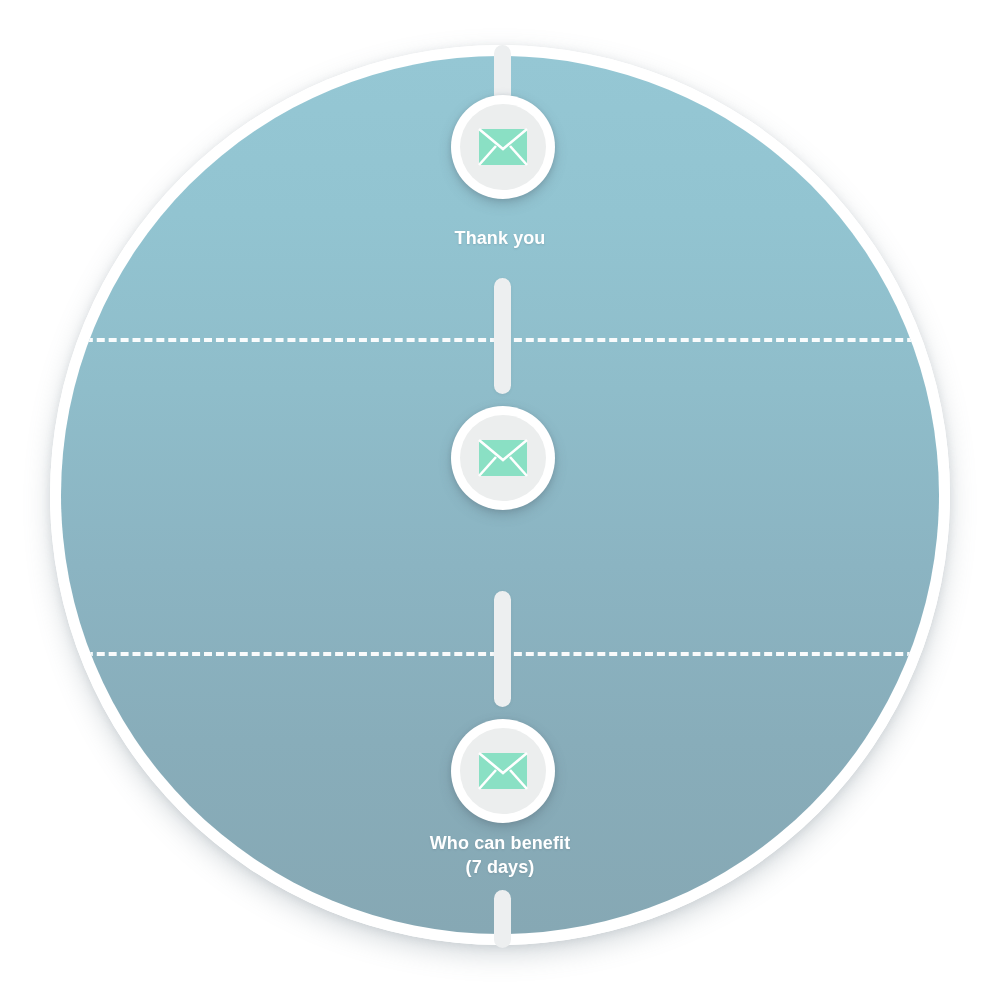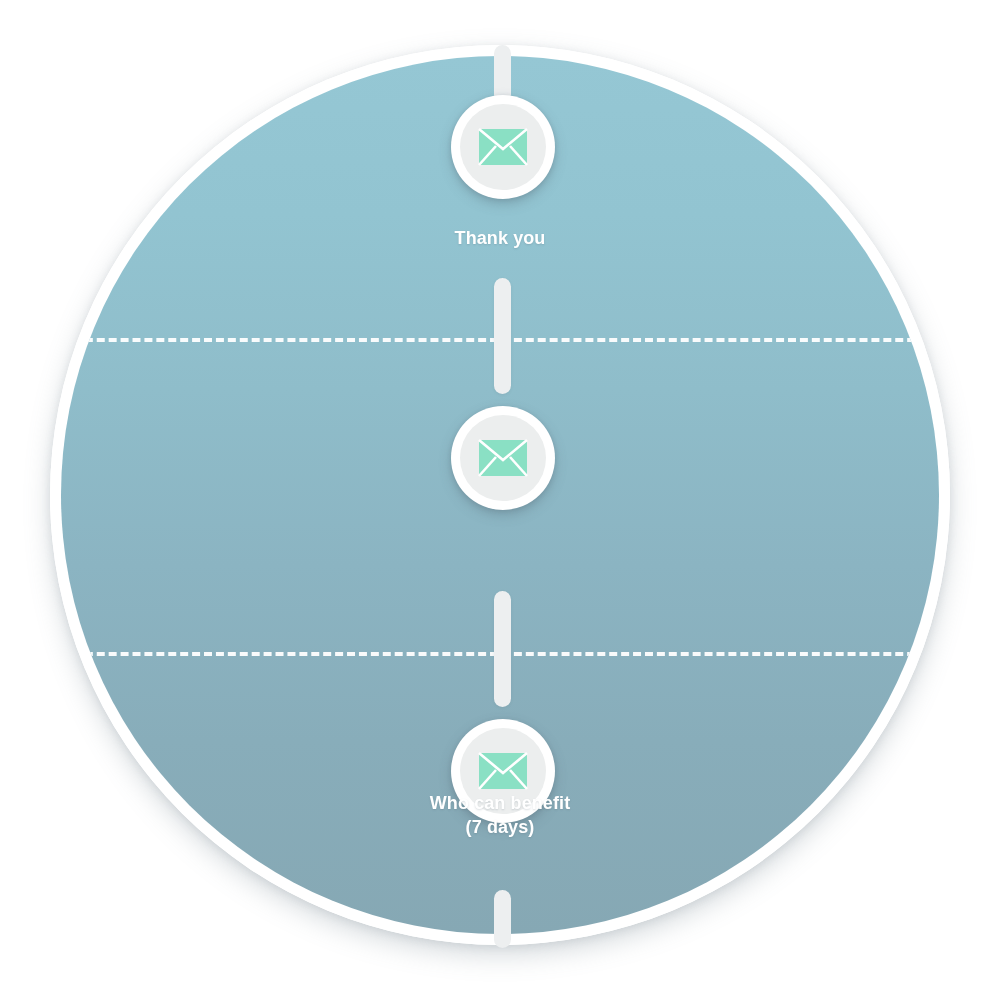--- a/index.html
+++ b/index.html
@@ -121,21 +121,21 @@
     color:#ffffff;
     font-size:18px;
     font-weight:bold;
     line-height:1.32;
     letter-spacing:0.1px;
     white-space:pre-line;
     text-shadow:0 1px 2px rgba(80,100,112,0.22);
   }
   .label-1 { top:227px; }
   .label-2 { top:529px; }
-  .label-3 { top:792px; }
+  .label-3 { top:832px; }
 </style>
 </head>
 <body>
 
 <div id="stage">
 
   <div class="disc-shadow"></div>
   <div class="disc-ring"></div>
 
   <div class="disc-fill">

